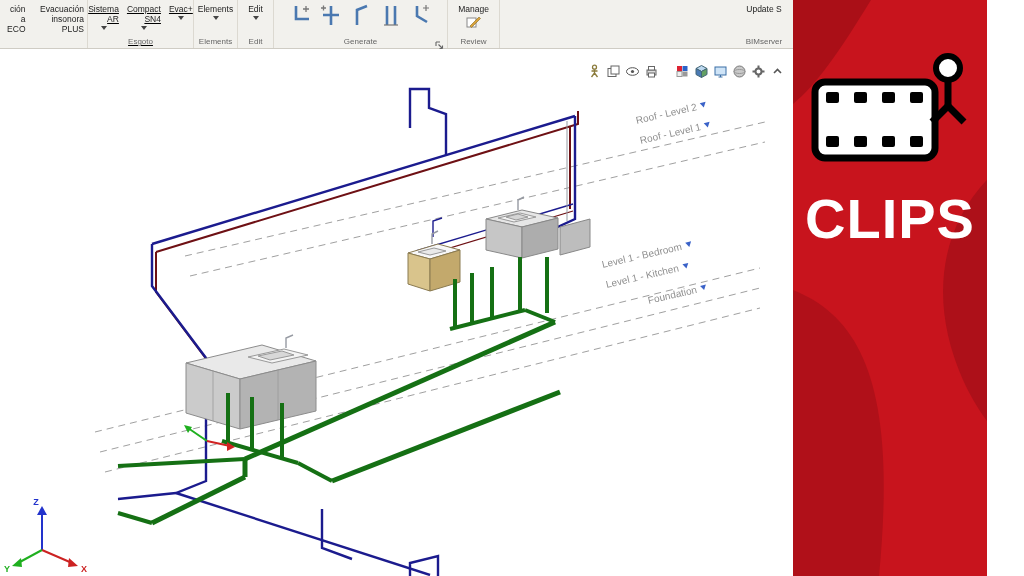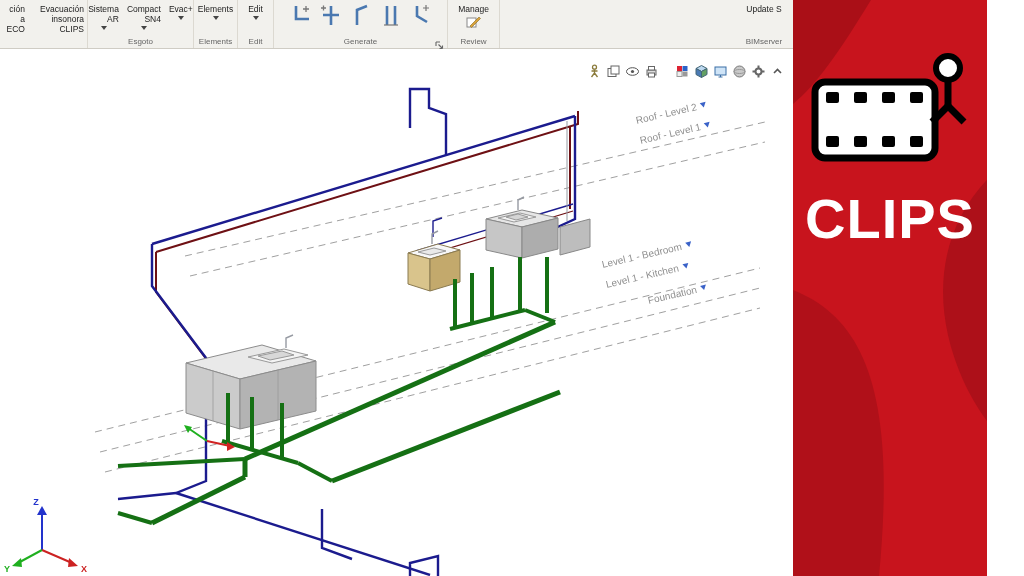--- a/index.html
+++ b/index.html
@@ -8,21 +8,21 @@
 
   
   .ribbon{position:absolute;left:0;top:0;width:793px;height:48px;background:#f2f1ed;border-bottom:1px solid #cfccc4;display:flex;}
   .rib-group{position:relative;height:48px;border-right:1px solid #dcd9d1;display:flex;flex-direction:column;box-sizing:border-box;}
   .rib-buttons{flex:1;display:flex;justify-content:center;align-items:flex-start;padding-top:2px;gap:2px;}
   .rib-btn{font-size:8.5px;line-height:10px;color:#222;text-align:right;padding:2px 3px;cursor:default;display:flex;flex-direction:column;align-items:center;}
   .rib-btn span{white-space:pre-line;}
   .dd-arrow{width:0;height:0;border-left:3px solid transparent;border-right:3px solid transparent;border-top:4px solid #444;margin-top:2px;}
   .rib-label{height:13px;font-size:8px;color:#666;text-align:center;line-height:13px;white-space:nowrap;overflow:hidden;}
   .g-eco{width:88px;}
-  .g-molecor{width:106px;}
+  .g-molecor{width:106px;text-decoration:underline;}
   .g-tigre{width:63px;}
   .g-elements{width:44px;}
   .g-edit{width:36px;}
   .g-generate{width:174px;}
   .g-review{width:52px;}
   .g-spacer{flex:1;border-right:none;}
   .g-bim{width:58px;border-right:none;}
   .gen-btn{width:28px;height:28px;display:flex;align-items:center;justify-content:center;}
   .launcher{position:absolute;right:2px;bottom:2px;width:10px;height:10px;}
   .manage-btn{font-size:8.5px;color:#222;display:flex;flex-direction:column;align-items:center;gap:2px;padding:2px 4px;justify-content:center;}
@@ -55,21 +55,21 @@
   <div class="ribbon">
 
     <div class="rib-group g-eco">
       <div class="rib-buttons">
         <div class="rib-btn">
             <span>ción
 a ECO</span>
           </div>
         <div class="rib-btn">
             <span>Evacuación
-insonora CLIPS</span>
+insonora PLUS</span>
           </div>
       </div>
       <div class="rib-label"></div>
     </div>
 
     <div class="rib-group g-molecor">
       <div class="rib-buttons">
         <div class="rib-btn">
             <span>Sistema
 AR</span>

